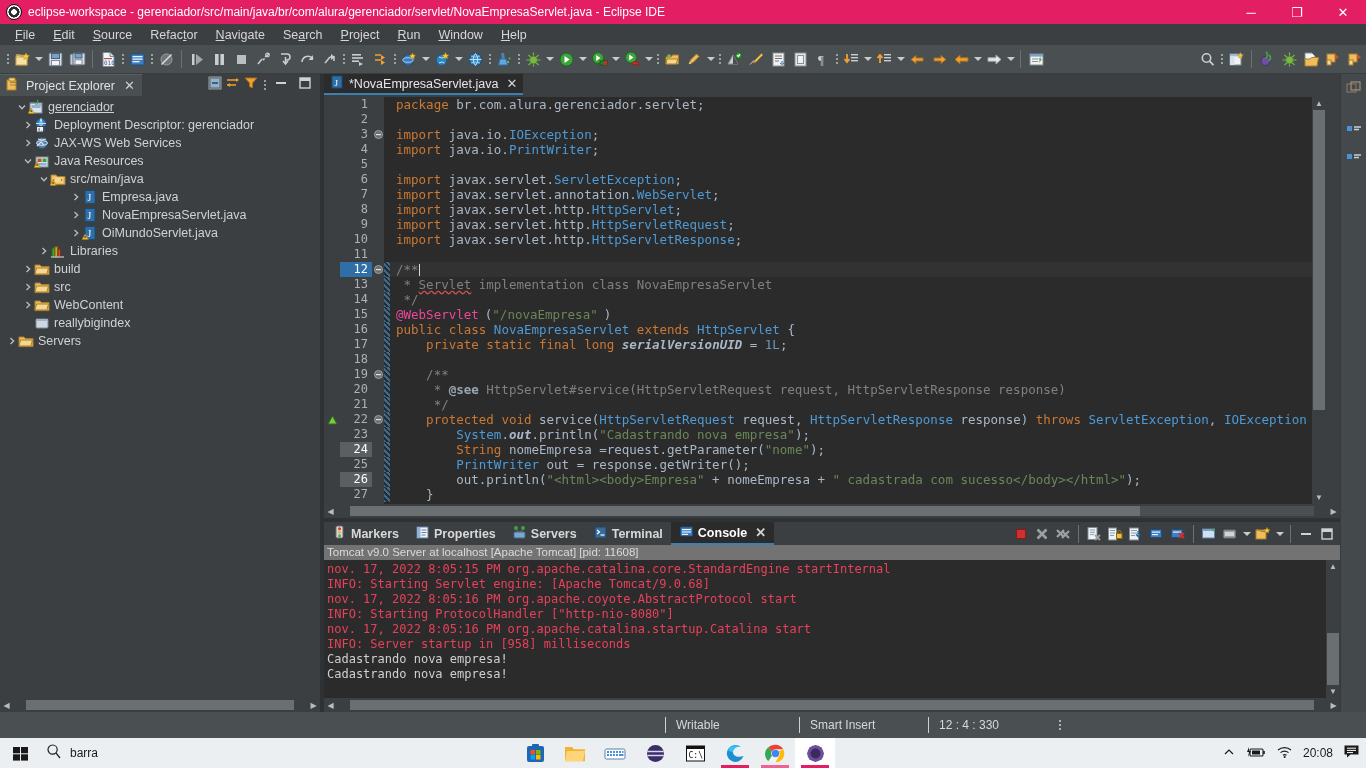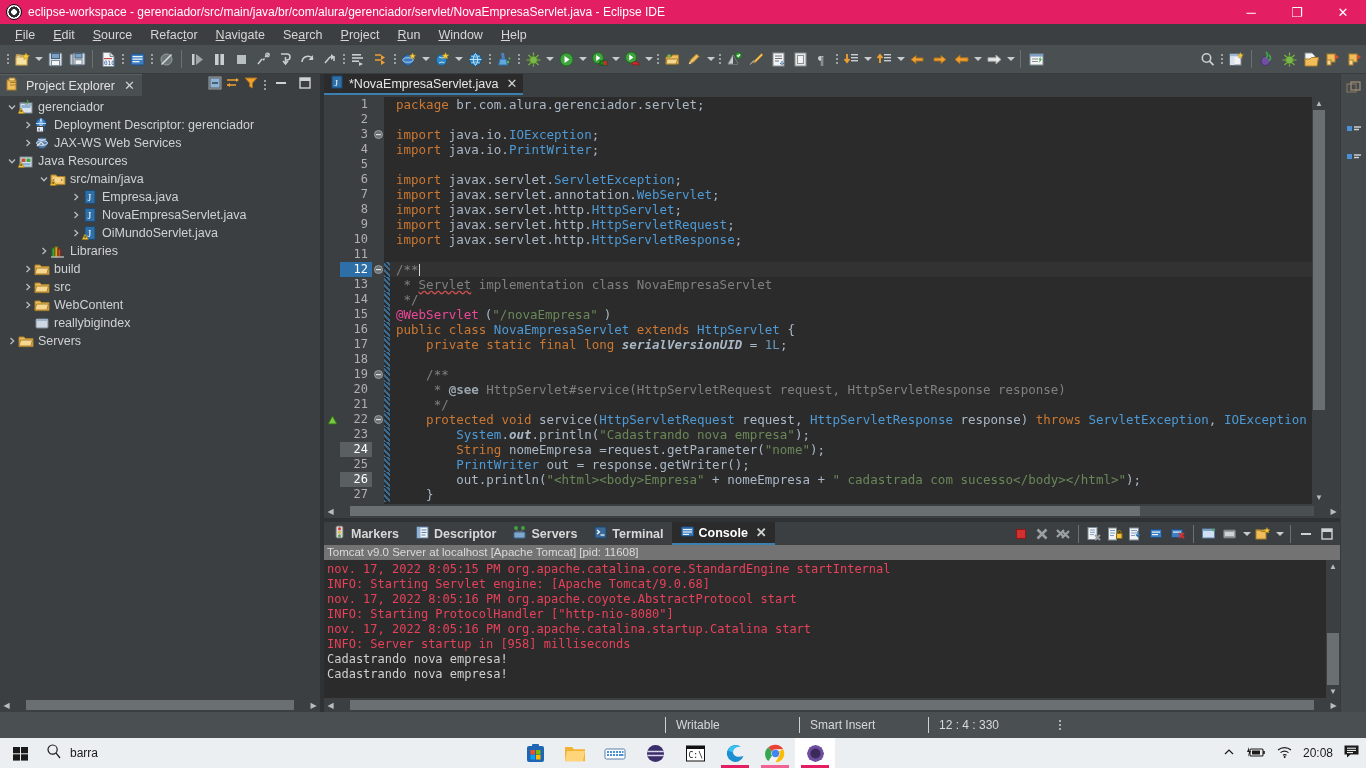--- a/index.html
+++ b/index.html
@@ -627,21 +627,21 @@
       </span>
       <span style="padding:0 4px;">
         <svg width="14" height="14" viewBox="0 0 14 14">
             <rect x="2" y="2" width="10" height="10" fill="none" stroke="#cfd2d3" stroke-width="1.4"></rect>
             <rect x="2" y="2" width="10" height="3" fill="#cfd2d3"></rect>
           </svg>
       </span>
     </div>
   </div>
   <div class="pe-tree" id="tree">
-      <div class="trow" style="padding-left: 6px;">
+      <div class="trow" style="padding-left: 16px; text-decoration: underline;">
         <span class="twist">
           <svg width="10" height="10" viewBox="0 0 10 10">
             <path d="M2 3.5 l3 3.2 3 -3.2" fill="none" stroke="#b9bcbe" stroke-width="1.3"></path>
           </svg>
         </span>
         <span class="tico">
           <svg width="16" height="16" viewBox="0 0 16 16">
             <rect x="2" y="4" width="12" height="10" fill="#d8e2ec" stroke="#7d8b97"></rect>
             <path d="M2 4 h5 l1 2 h6" fill="none" stroke="#7d8b97"></path>
             <rect x="3.5" y="6" width="9" height="3" fill="#8fb3d4"></rect>
@@ -677,21 +677,21 @@
         <span class="tico">
           <svg width="16" height="16" viewBox="0 0 16 16">
             <circle cx="8" cy="8" r="5.5" fill="#5a7fa8" stroke="#2d4f70"></circle>
             <ellipse cx="8" cy="8" rx="5.5" ry="2.3" fill="none" stroke="#cfe2f2"></ellipse>
             <path d="M4 4 q4 2 8 0" fill="none" stroke="#cfe2f2"></path>
             <path d="M3 11 l4 -4 3 3" fill="none" stroke="#e8e8e8" stroke-width="1.1"></path>
           </svg>
         </span>
         <span>JAX-WS Web Services</span>
       </div>
-      <div class="trow" style="padding-left: 6px;">
+      <div class="trow" style="padding-left: 22px;">
         <span class="twist">
           <svg width="10" height="10" viewBox="0 0 10 10">
             <path d="M2 3.5 l3 3.2 3 -3.2" fill="none" stroke="#b9bcbe" stroke-width="1.3"></path>
           </svg>
         </span>
         <span class="tico">
           <svg width="16" height="16" viewBox="0 0 16 16">
             <rect x="2" y="4" width="12" height="10" fill="#d8e2ec" stroke="#7d8b97"></rect>
             <rect x="3.5" y="5.5" width="4" height="3.5" fill="#c05030"></rect>
             <rect x="8.5" y="5.5" width="4" height="3.5" fill="#3fa33f"></rect>
@@ -1039,21 +1039,21 @@
             <circle cx="7.5" cy="10.7" r="1.5" fill="#55a855"></circle>
           </svg></span>
         <span>Markers</span>
       </div>
       <div class="cs-tab">
         <span><svg width="15" height="15" viewBox="0 0 15 15">
             <rect x="2" y="2" width="11" height="11" fill="#f4f4f4" stroke="#5a7fa8"></rect>
             <rect x="2" y="2" width="3.5" height="11" fill="#8fb3d4"></rect>
             <path d="M6.5 5 h5 M6.5 7.5 h5 M6.5 10 h4" stroke="#5a7fa8"></path>
           </svg></span>
-        <span>Descriptor</span>
+        <span>Properties</span>
       </div>
       <div class="cs-tab">
         <span><svg width="15" height="15" viewBox="0 0 15 15">
             <rect x="2" y="7" width="11" height="6" rx="1" fill="#7fa6cc" stroke="#3d6a94"></rect>
             <circle cx="4" cy="3" r="2" fill="#3fa33f"></circle>
             <circle cx="11" cy="3" r="2" fill="#3fa33f"></circle>
             <path d="M4 5 l3.5 2 M11 5 l-3.5 2" stroke="#6a6a6a"></path>
           </svg></span>
         <span>Servers</span>
       </div>

